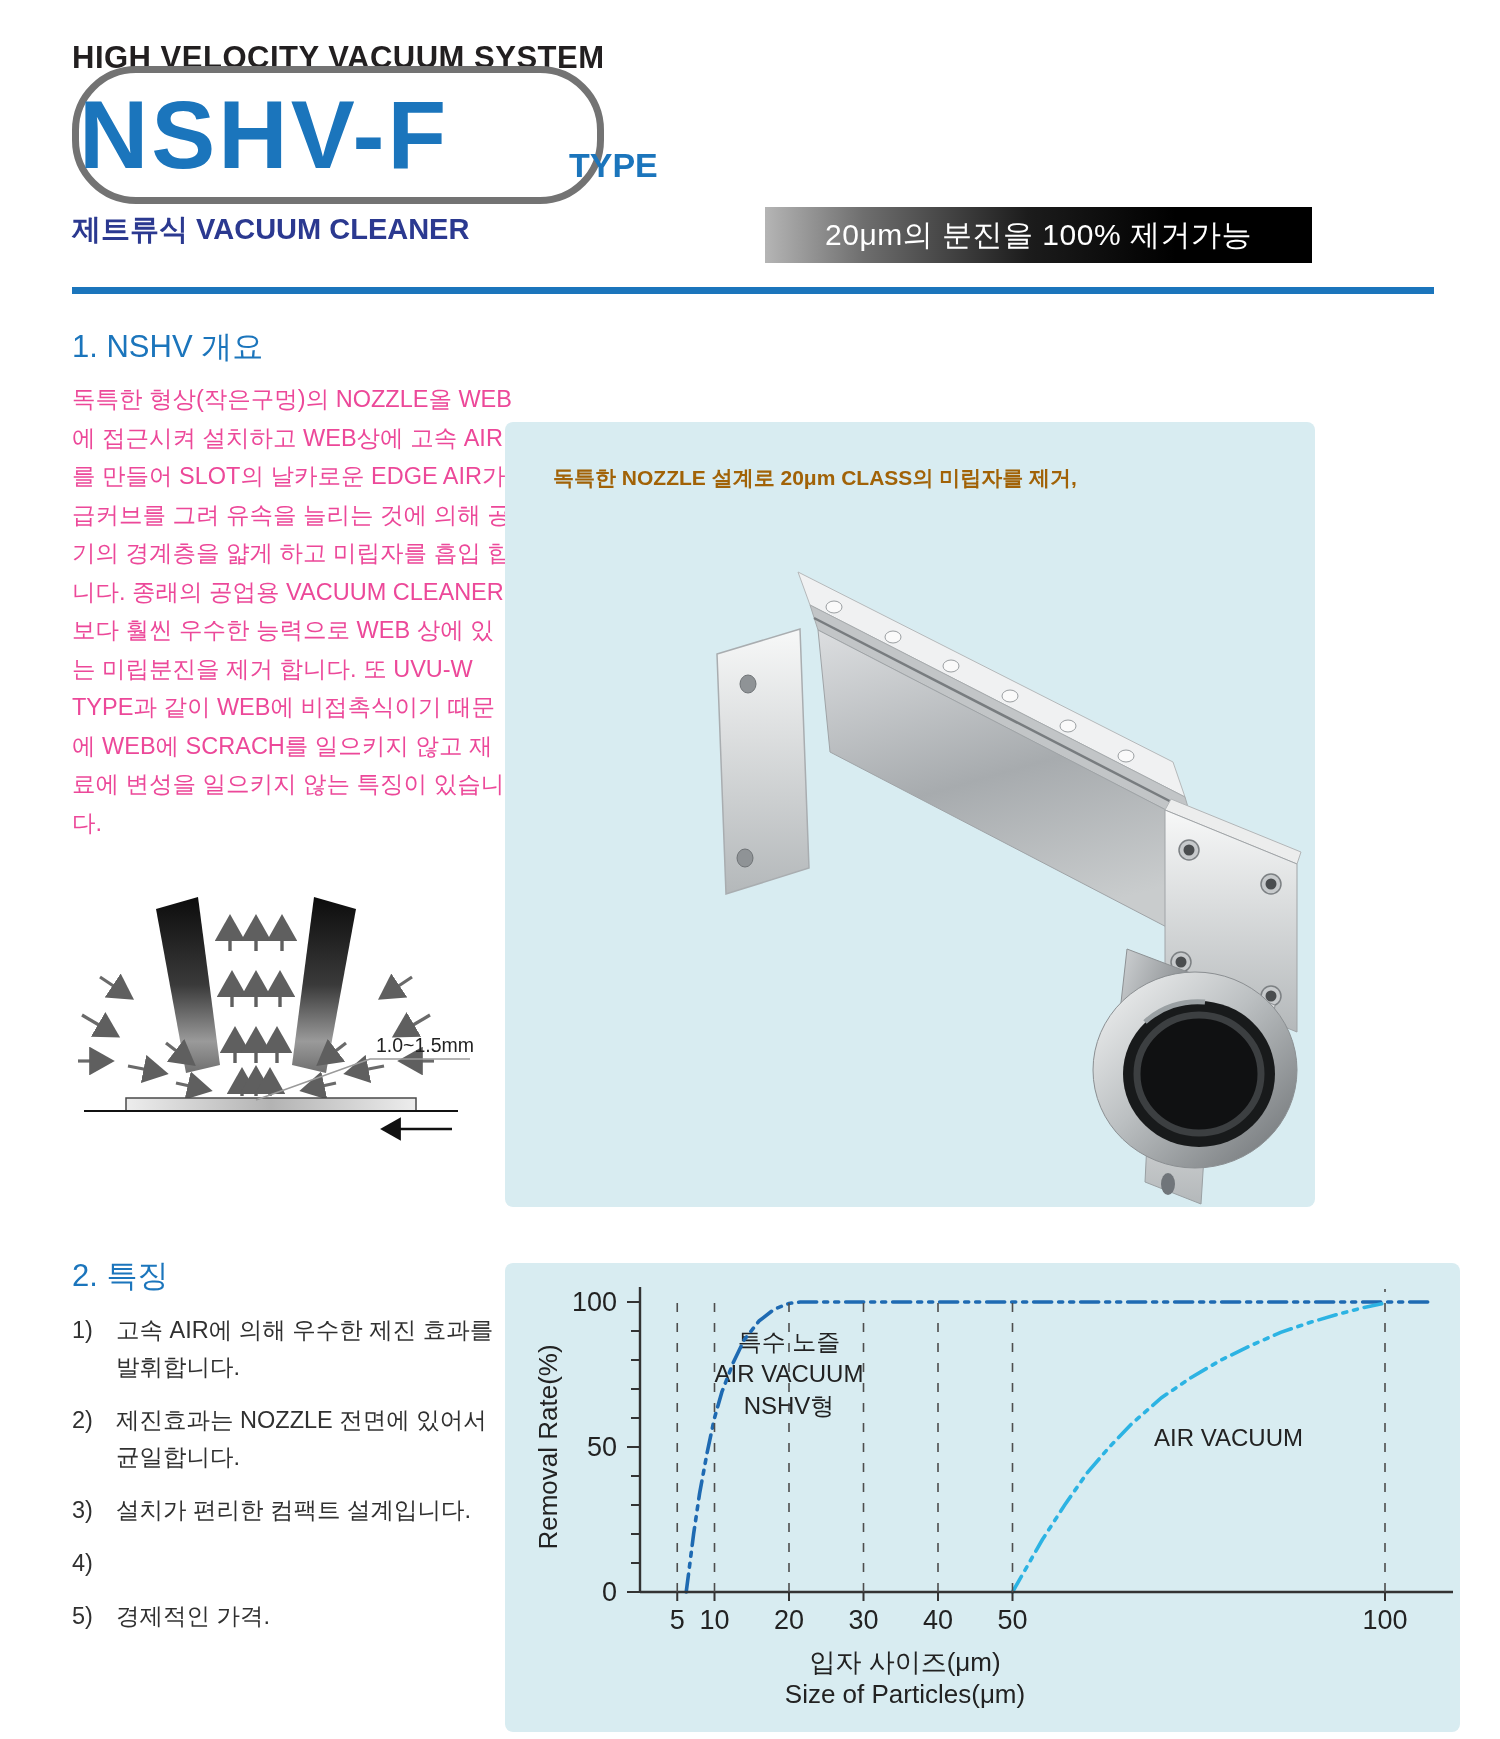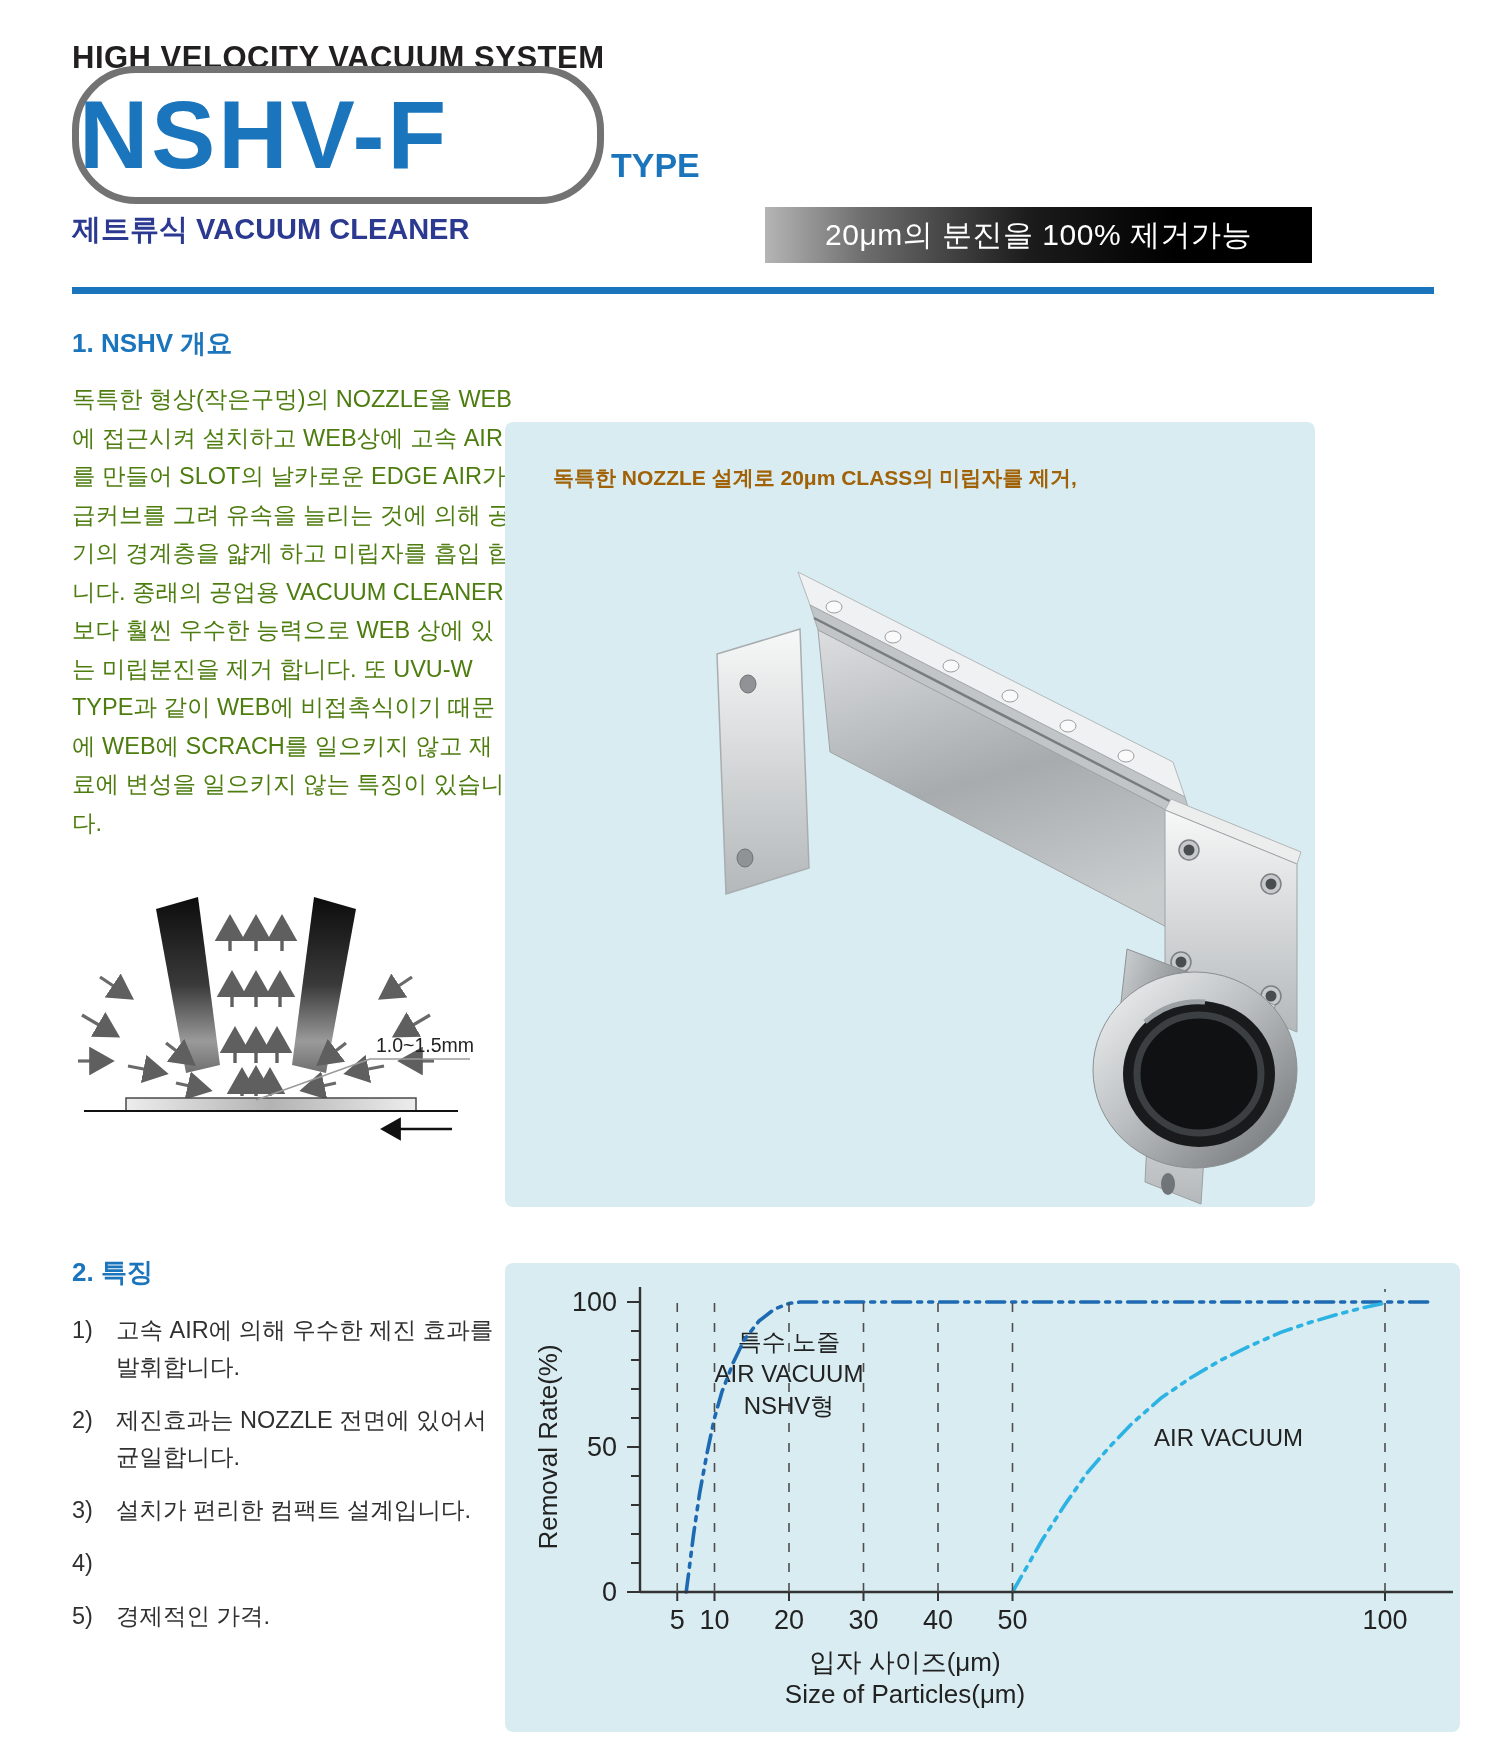--- a/index.html
+++ b/index.html
@@ -3,29 +3,29 @@
 <meta charset="utf-8">
 <style>
   html,body{margin:0;padding:0;background:#fff;}
   .page{position:relative;width:1500px;height:1739px;background:#ffffff;overflow:hidden;
         font-family:"Liberation Sans","DejaVu Sans",sans-serif;color:#2e2e2e;}
   .abs{position:absolute;}
   .kicker{left:72px;top:20px;font-size:31px;font-weight:800;color:#221f20;letter-spacing:.5px;margin-top:20px;}
   .pill{left:72px;top:66px;width:518px;height:124px;border:7px solid #737373;border-radius:64px;
         display:flex;align-items:center;justify-content:flex-start;}
   .model{font-size:96px;font-weight:800;color:#1b75bc;letter-spacing:3px;line-height:1;}
-  .model-suffix{left:611px;top:146px;font-size:34px;font-weight:700;color:#1b75bc;}
+  .model-suffix{left:569px;top:146px;font-size:34px;font-weight:700;color:#1b75bc;}
   .subtitle{left:72px;top:210px;font-size:29px;font-weight:800;color:#2b3990;}
   .banner{left:765px;top:207px;width:547px;height:56px;display:flex;align-items:center;justify-content:center;
           background:linear-gradient(90deg,#b5b5b5 0%,#6e6e6e 18%,#1c1c1c 48%,#000 75%);}
   .banner span{color:#fff;font-size:30px;font-weight:400;letter-spacing:.5px;}
   .rule{left:72px;top:287px;width:1362px;height:7px;background:#1b75bc;}
-  .sec-title{font-size:26px;font-weight:700;color:#1b75bc;}
+  .sec-title{font-size:31px;font-weight:400;color:#1b75bc;}
   .s1-title{left:72px;top:326px;}
-  .s1-body{left:72px;top:380px;width:442px;font-size:23.5px;line-height:38.5px;color:#4d7c0f;}
+  .s1-body{left:72px;top:380px;width:442px;font-size:23.5px;line-height:38.5px;color:#ec4899;}
   .s2-title{left:72px;top:1255px;}
   .features{left:72px;top:1312px;width:430px;}
   .feat-item{display:flex;margin-bottom:16px;font-size:23.5px;line-height:37px;color:#303030;}
   .feat-num{width:44px;flex:none;}
   .feat-text{flex:1;}
   .panel{background:#d8ecf1;border-radius:8px;}
   .photo-panel{left:505px;top:422px;width:810px;height:785px;}
   .caption{left:553px;top:460px;width:740px;font-size:21px;font-weight:800;color:#a16207;line-height:36px;}
   .caption div{margin-bottom:2px;}
   .chart-panel{left:505px;top:1263px;width:955px;height:469px;}

